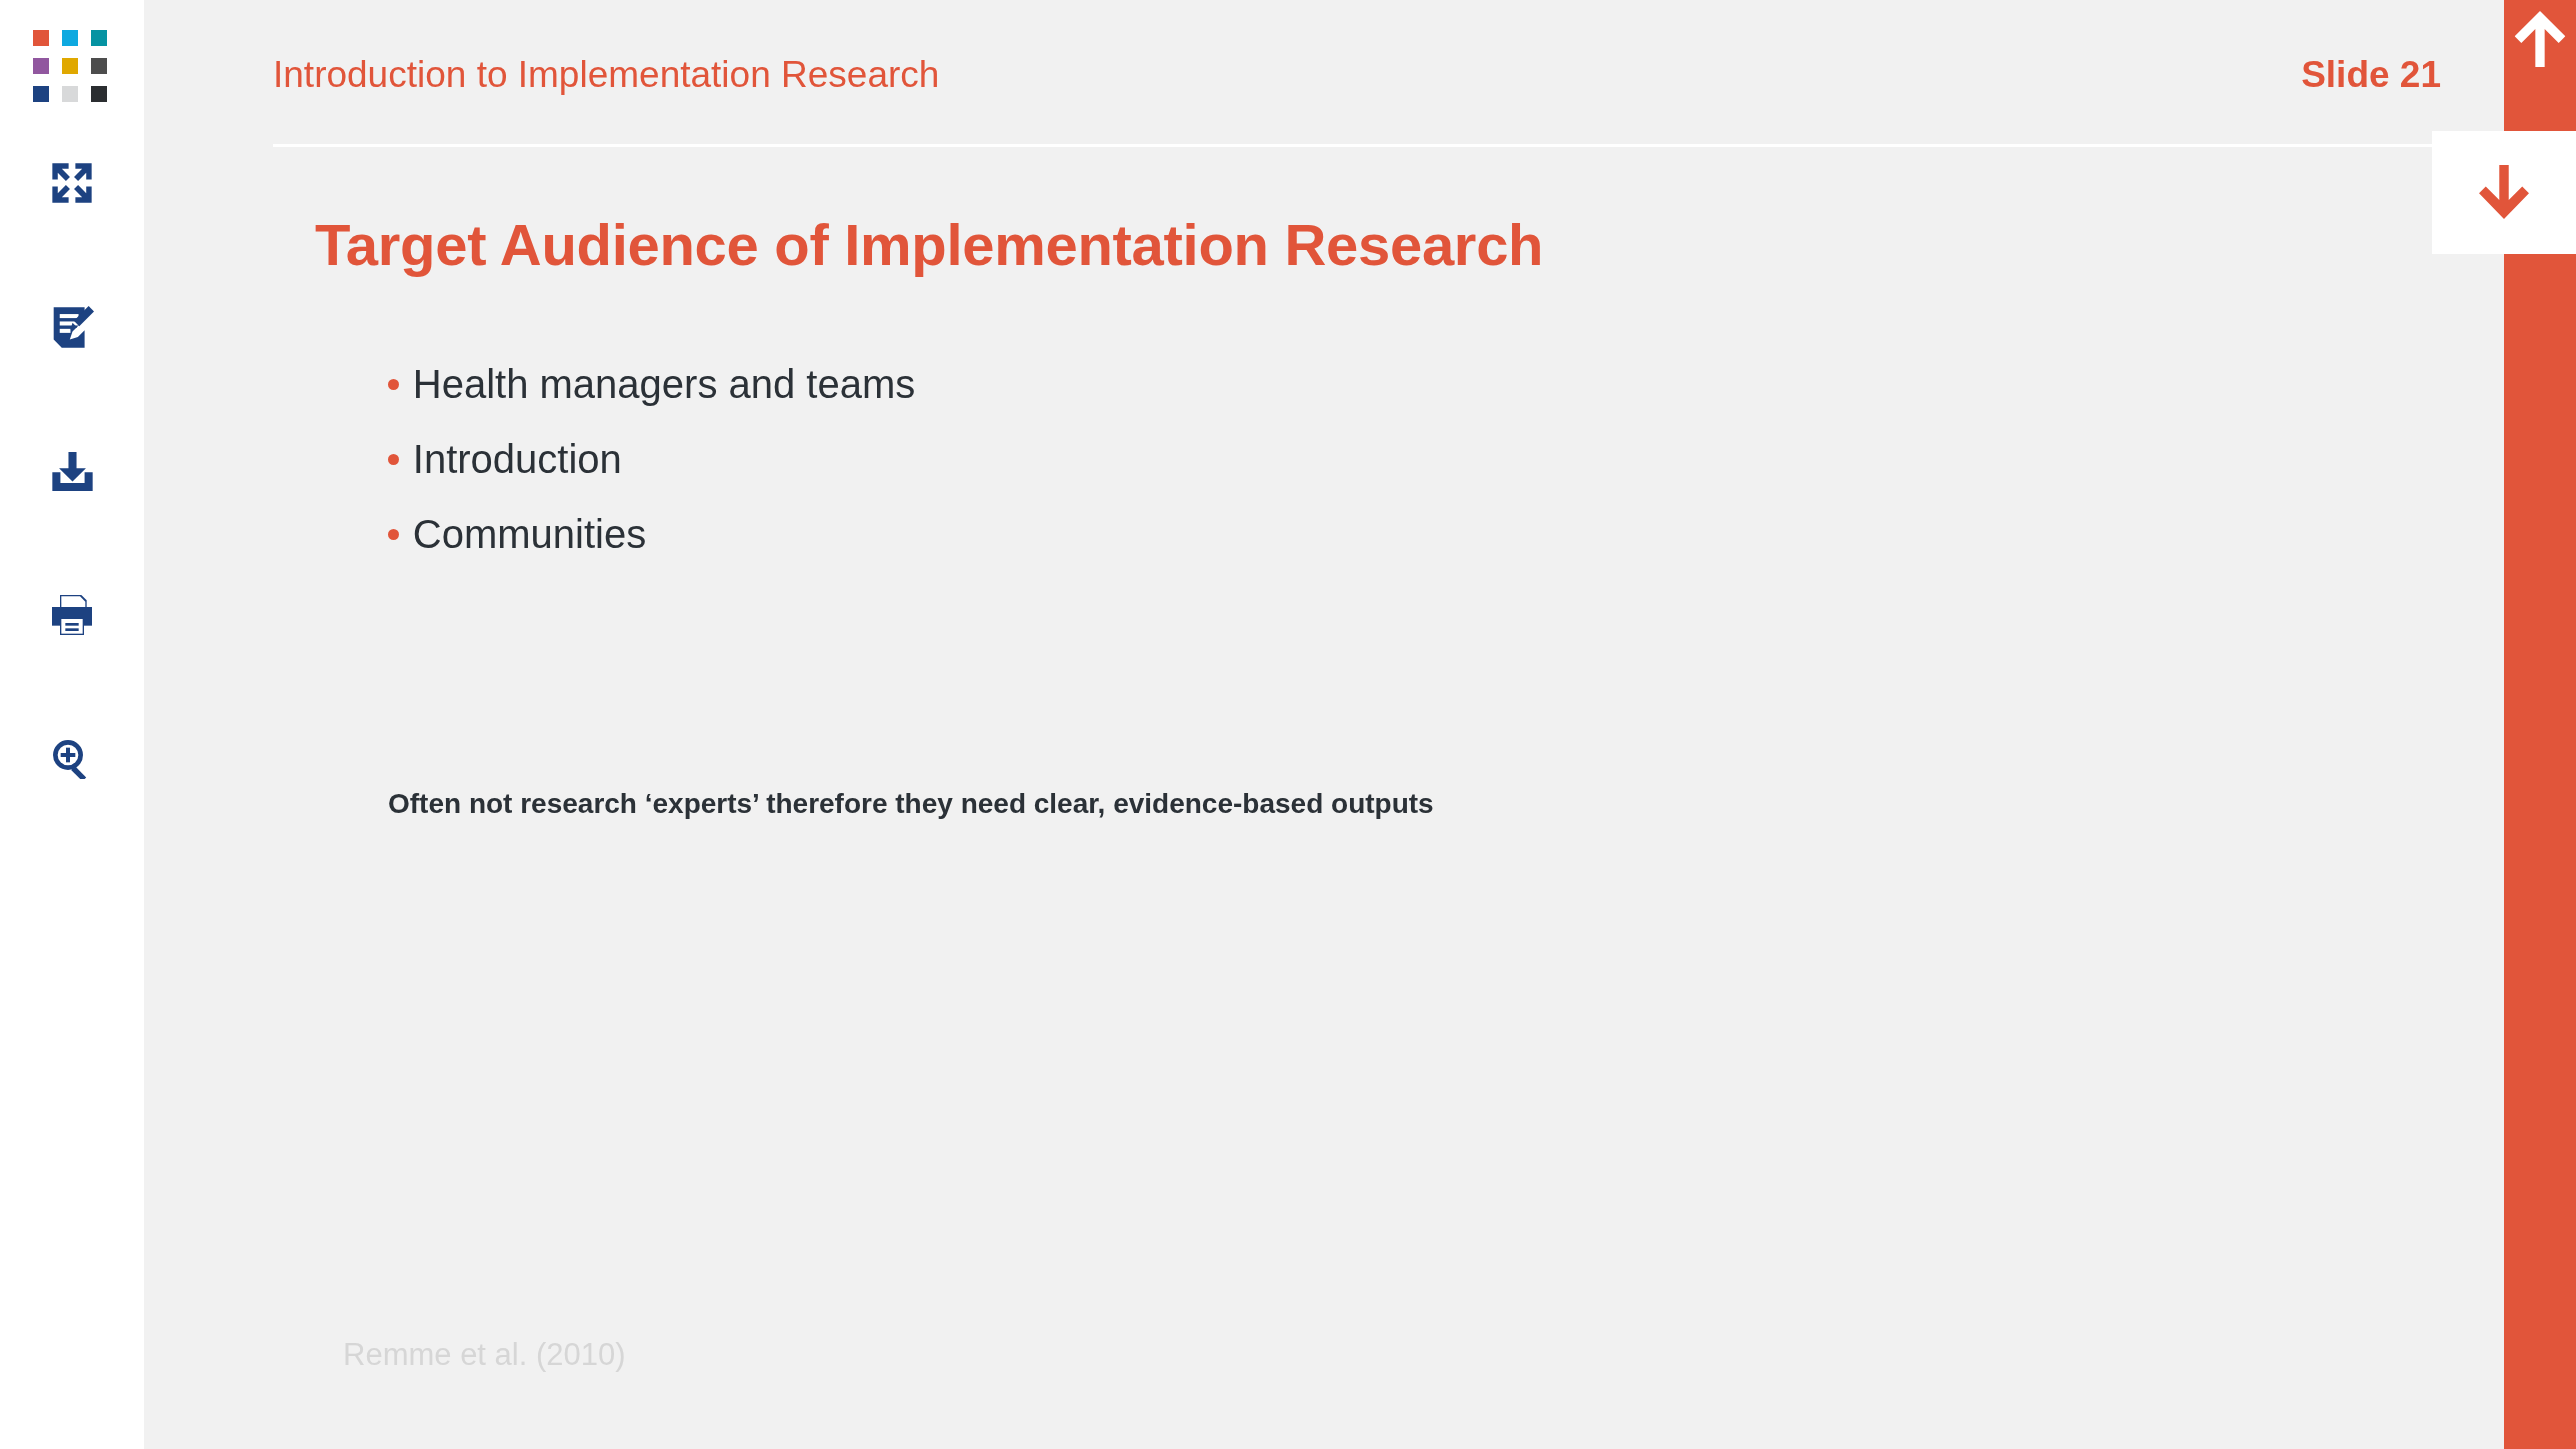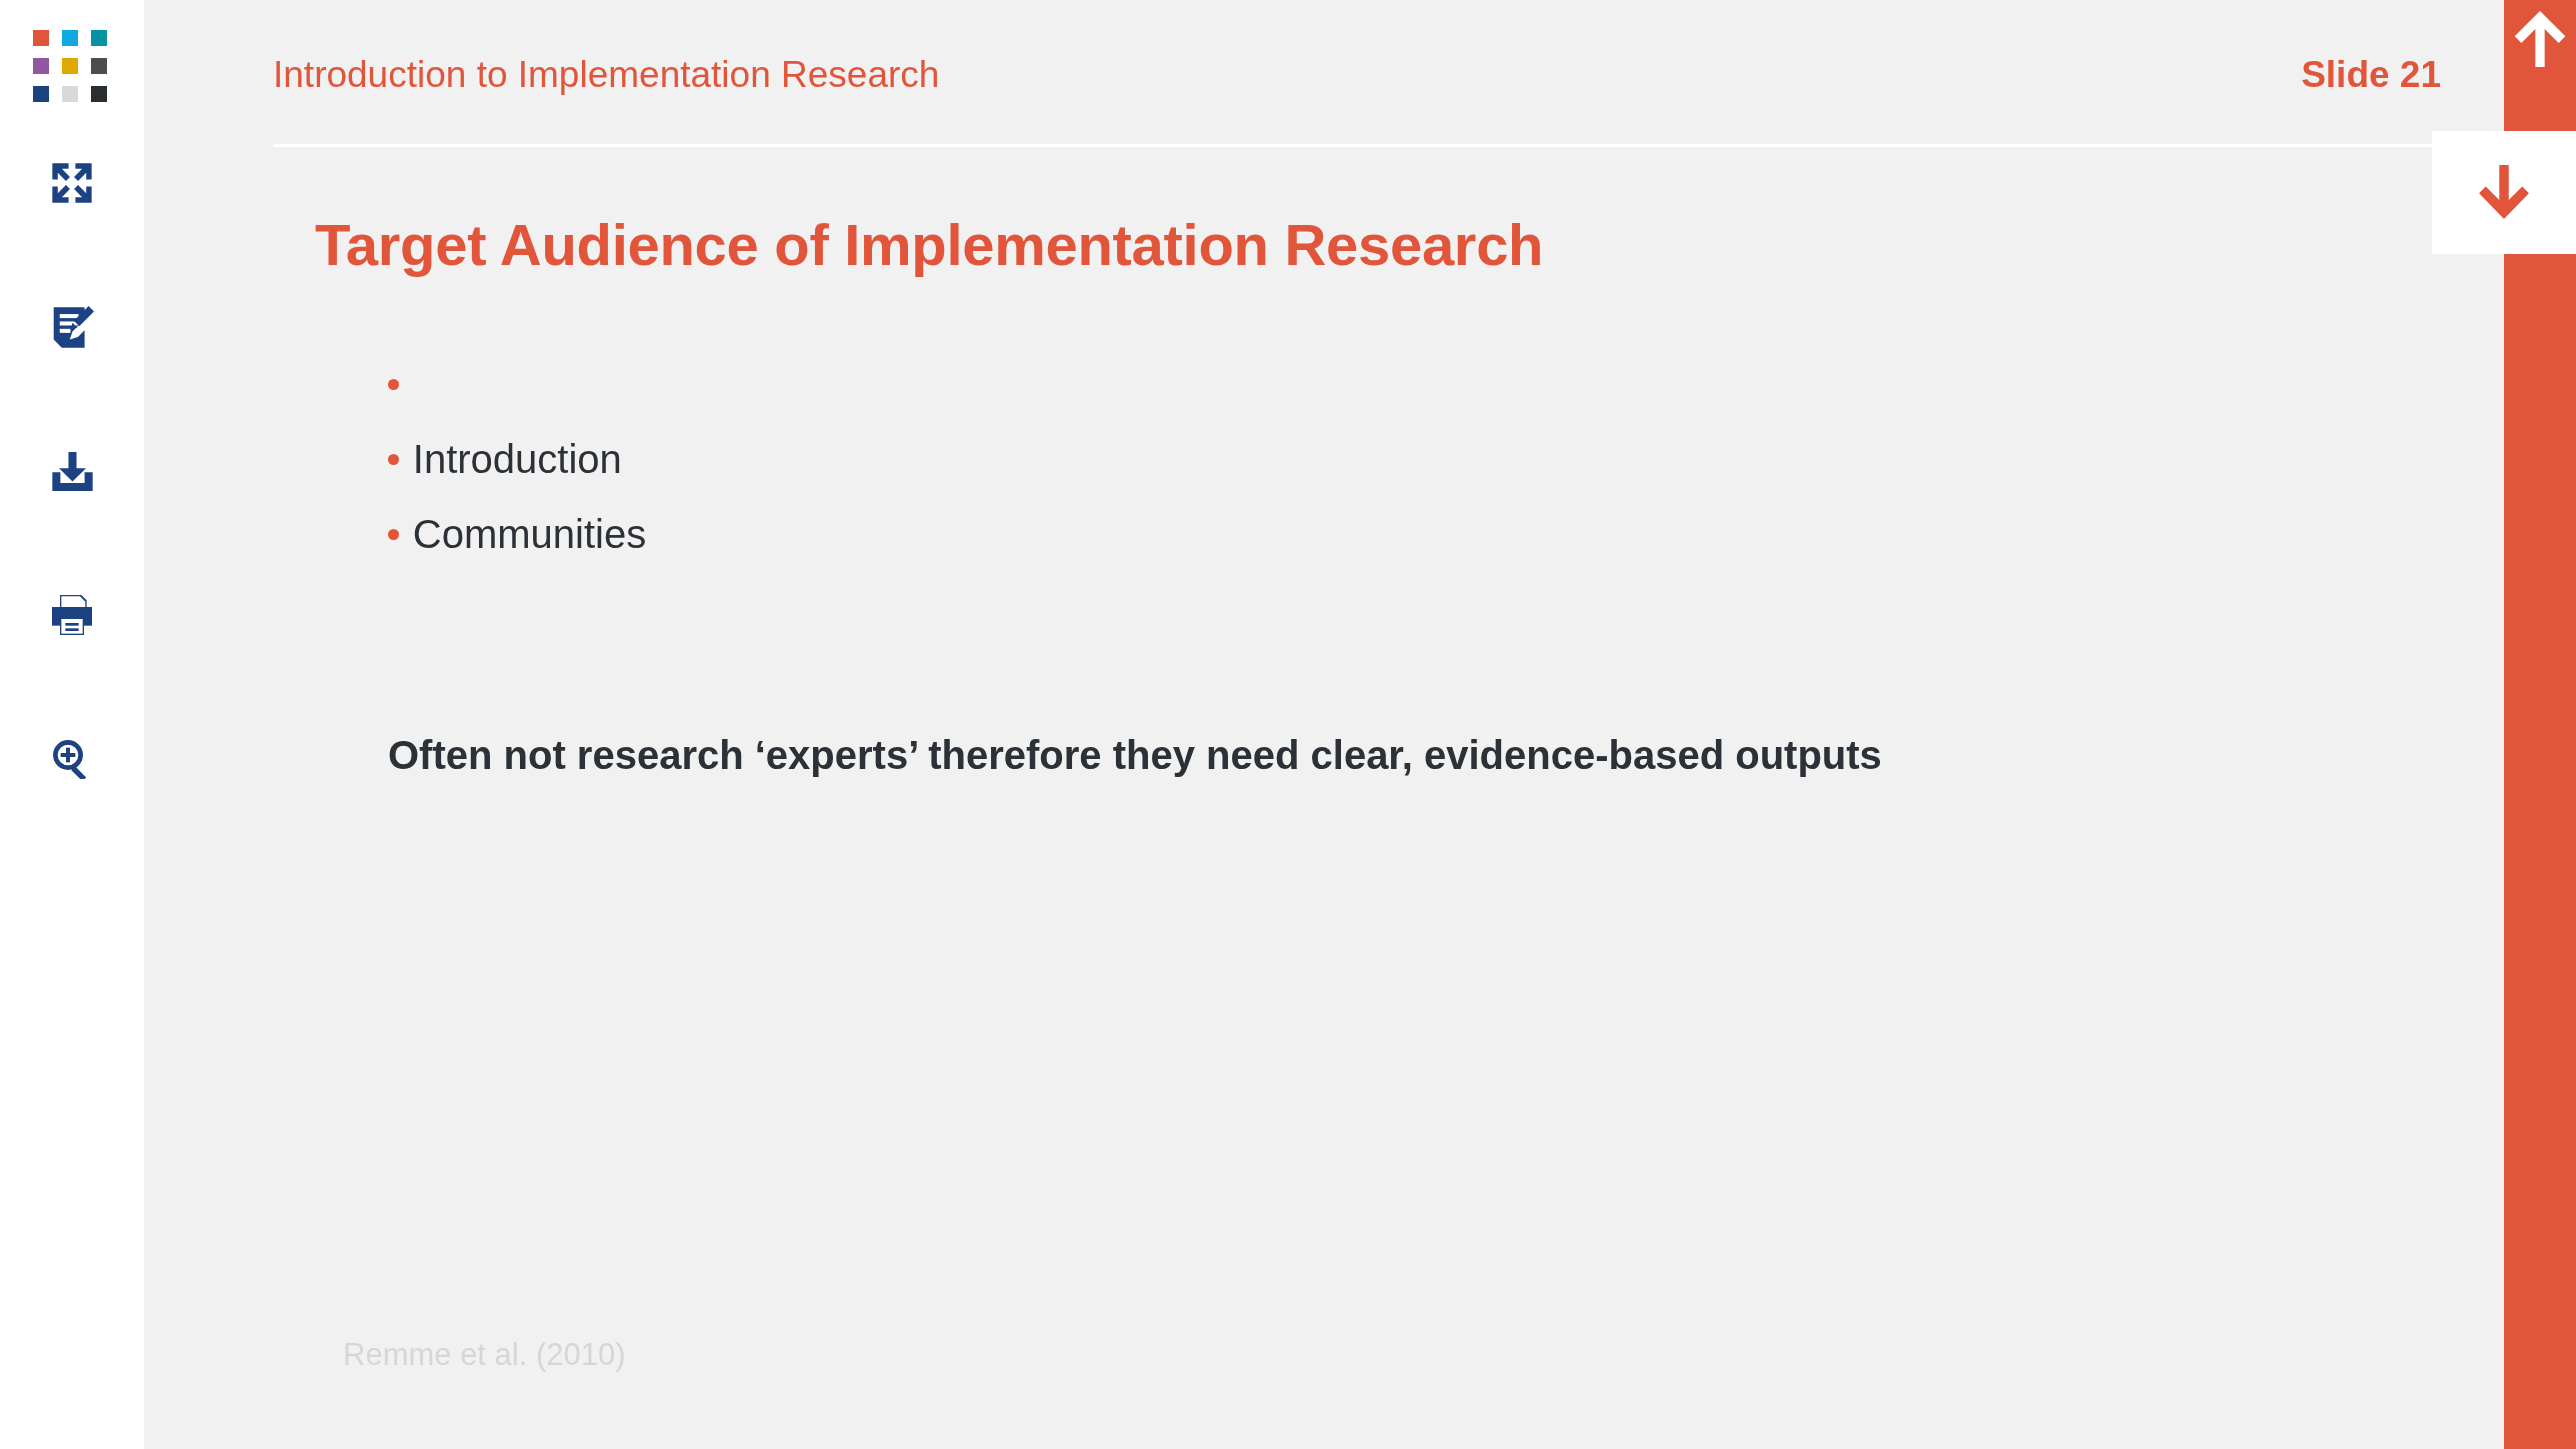--- a/index.html
+++ b/index.html
@@ -133,22 +133,22 @@
     height: 11.4px;
     border-radius: 50%;
     background: #e1553a;
     margin-right: 13.4px;
     flex: 0 0 auto;
   }
 
   .statement {
     position: absolute;
     left: 244px;
-    top: 733px;
-    font-size: 40px;
+    top: 788px;
+    font-size: 28px;
     font-weight: 700;
     color: #2b3137;
     white-space: nowrap;
   }
 
   .citation {
     position: absolute;
     left: 199px;
     top: 1337px;
     font-size: 31px;
@@ -283,20 +283,21 @@
       <div class="slide-number">Slide 21</div>
     </div>
 
     <div class="header-rule"></div>
 
     <h1 class="slide-title">Target Audience of Implementation Research</h1>
 
     <ul class="bullets">
       <li class="bullet-item">
         <span class="bullet-dot"></span>
+        <span>Health managers and teams</span>
       </li>
       <li class="bullet-item">
         <span class="bullet-dot"></span>
         <span>Introduction</span>
       </li>
       <li class="bullet-item">
         <span class="bullet-dot"></span>
         <span>Communities</span>
       </li>
     </ul>

